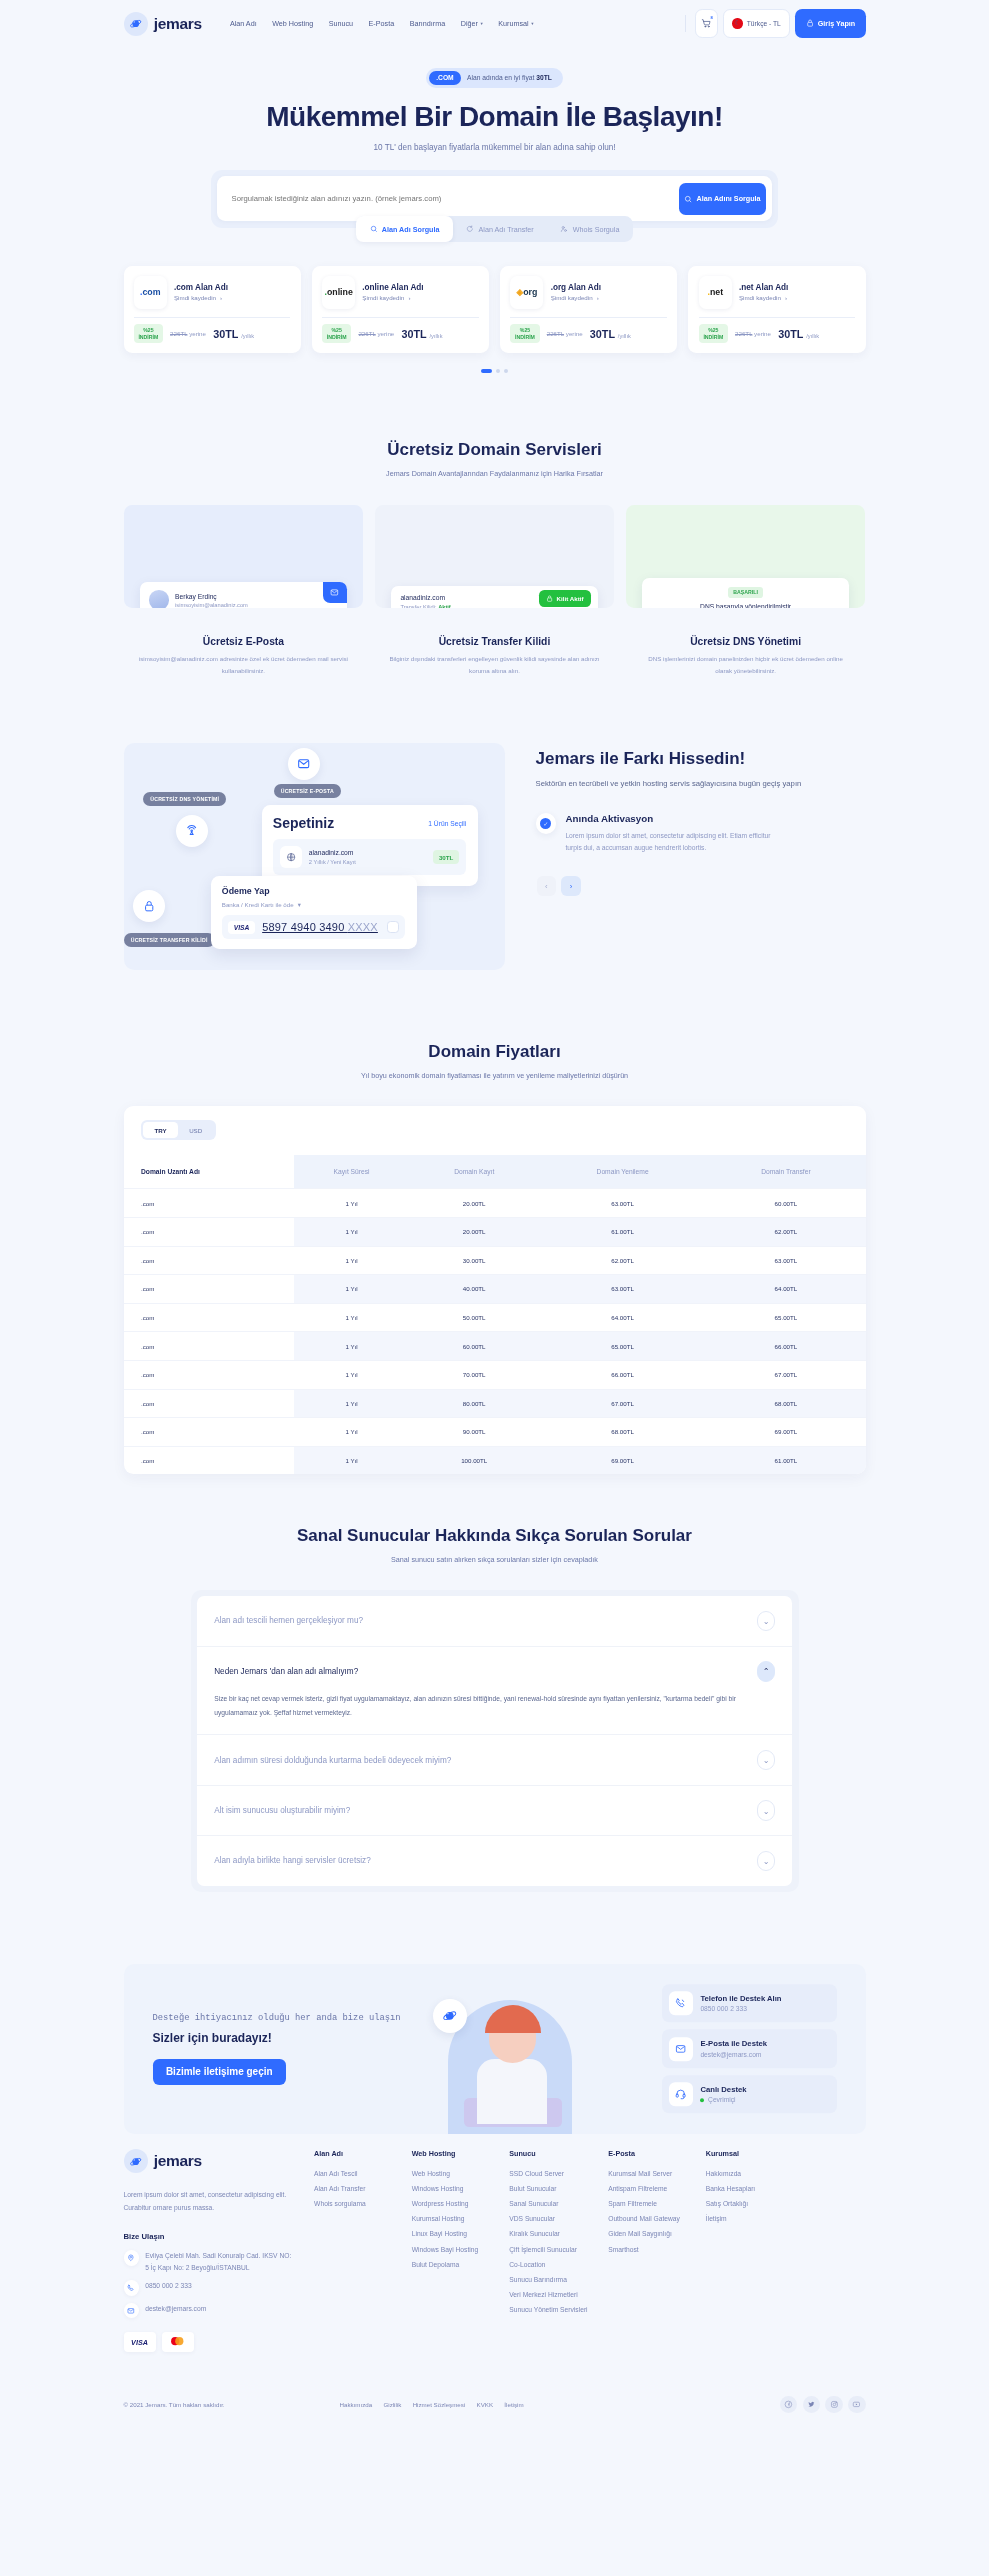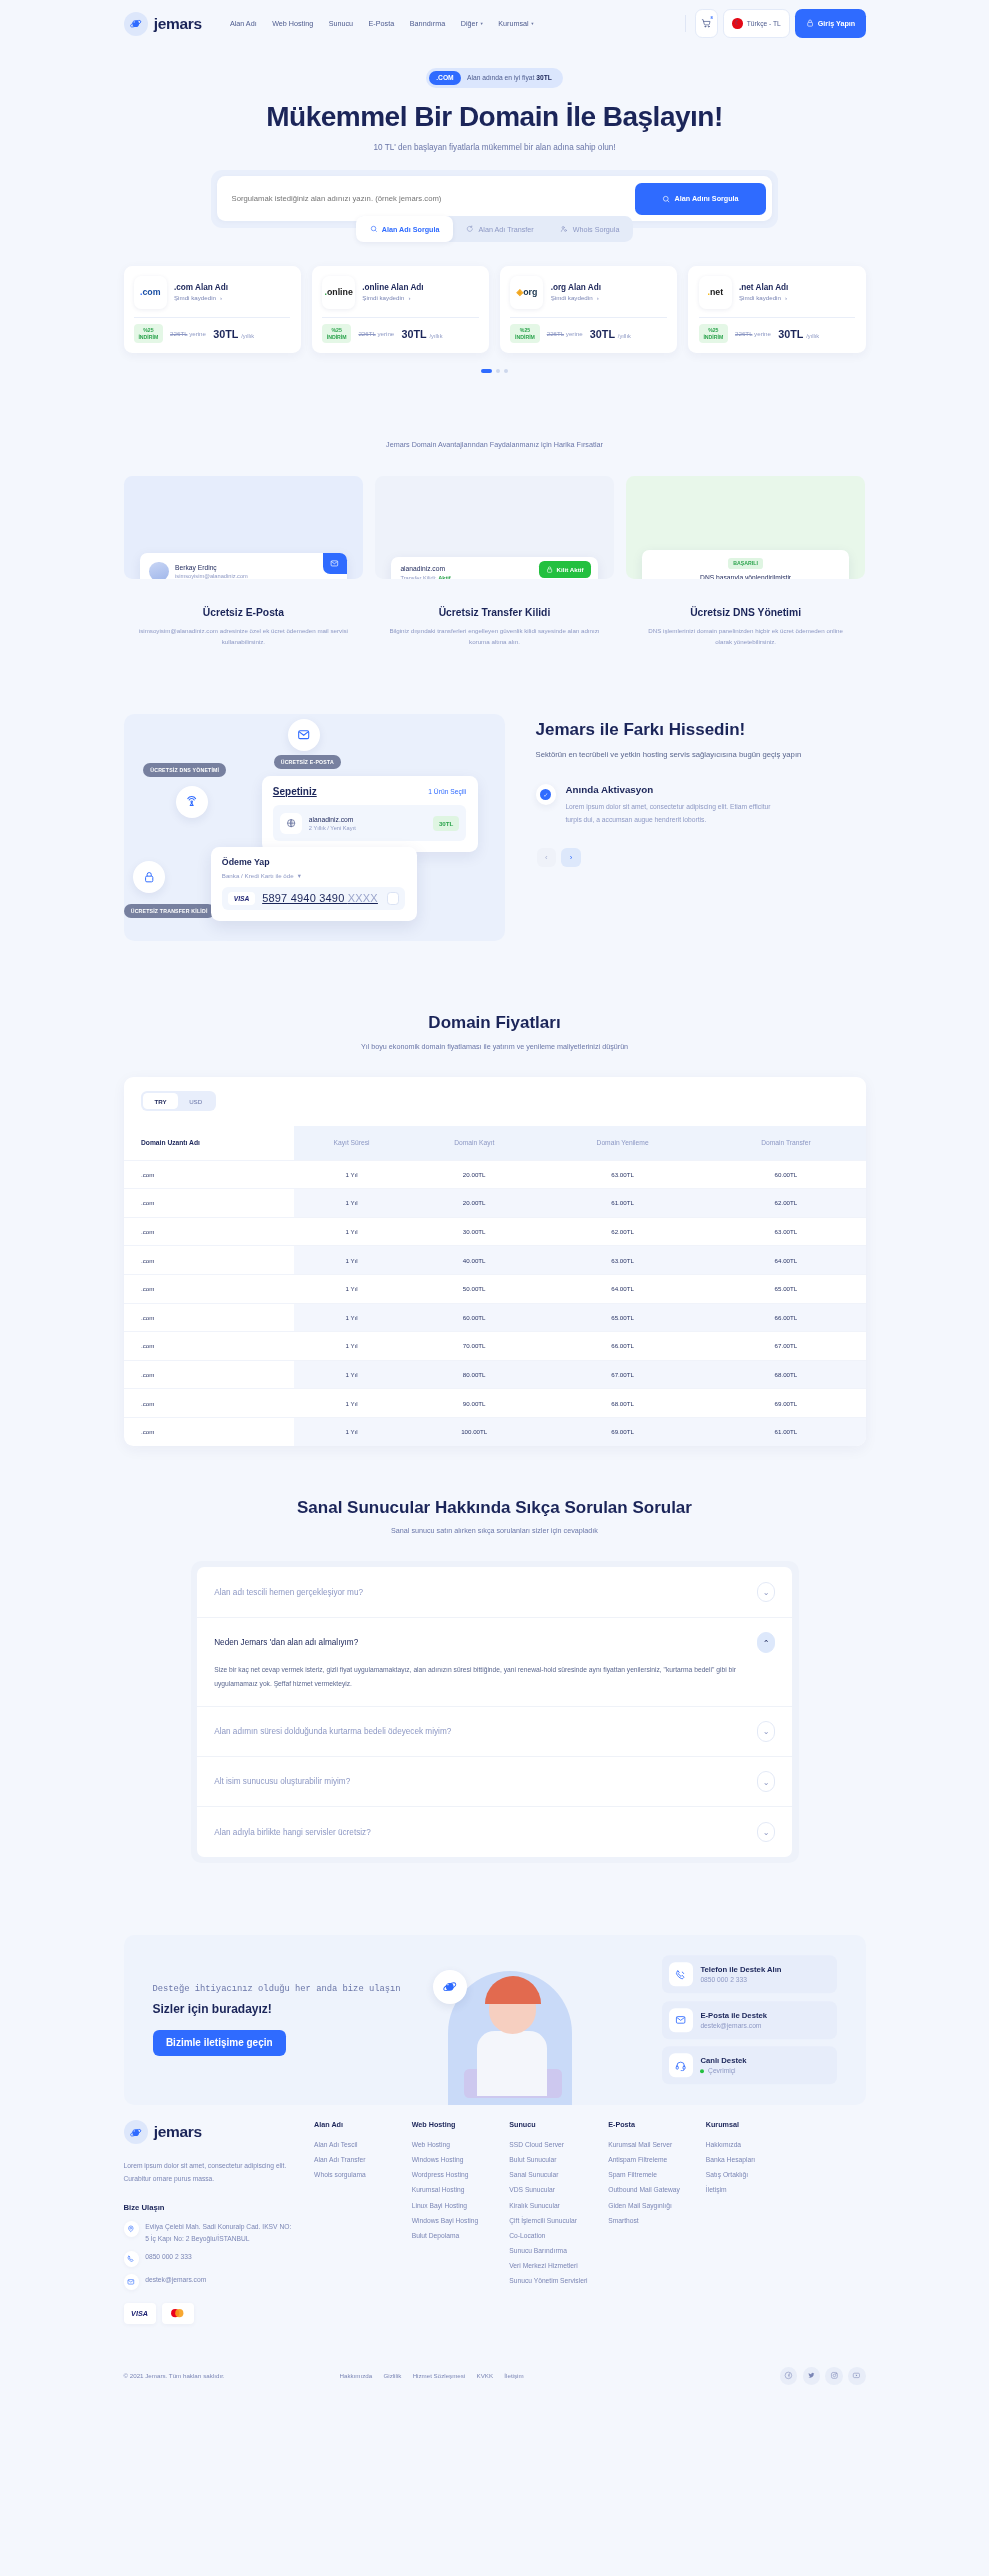--- a/index.html
+++ b/index.html
@@ -38,21 +38,21 @@
   .promo-tag{background:#2f6bff;color:#fff;font-size:6.7px;font-weight:700;border-radius:9.3px;padding:3.6px 7.2px;}
   .promo-text{font-size:6.7px;color:#4d5b8e;}
   .promo-text b{color:#1b2559;}
   h1.hero-title{font-size:28px;font-weight:700;margin-top:13.4px;color:#1b2559;letter-spacing:-0.5px;}
   .hero-sub{font-size:8.2px;color:#6a76a8;margin-top:9.3px;}
 
   
   .search-shell{width:567px;margin:18.5px auto 0;background:#e9effb;border-radius:11.3px;padding:6.2px;}
   .search-box{background:#fff;border-radius:8.2px;height:45px;display:flex;align-items:center;padding:0 6.2px 0 14.4px;box-shadow:0 1px 5.2px rgba(31,42,99,.04);}
   .search-input{flex:1;border:none;outline:none;font-size:7.7px;color:#6a76a8;font-family:inherit;background:transparent;}
-  .search-go{background:#2f6bff;color:#fff;border:none;border-radius:6.7px;height:32px;padding:0 27px;font-size:7.2px;font-weight:700;display:flex;align-items:center;gap:4.6px;cursor:pointer;font-family:inherit;white-space:nowrap;justify-content:center;}
+  .search-go{background:#2f6bff;color:#fff;border:none;border-radius:6.7px;height:32px;padding:0 5px;font-size:7.2px;font-weight:700;display:flex;align-items:center;gap:4.6px;cursor:pointer;font-family:inherit;white-space:nowrap;justify-content:center;}
   .tab-row{display:flex;justify-content:center;gap:0;margin-top:-11.3px;}
   .tab-strip{background:#e4ebf8;border-radius:8.2px;display:flex;padding:0;}
   .tab{height:26px;display:flex;align-items:center;gap:4.6px;padding:0 13.4px;font-size:7.2px;color:#8d98c4;border-radius:7.2px;cursor:pointer;white-space:nowrap;}
   .tab.active{background:#fff;color:#2f6bff;font-weight:700;box-shadow:0 1.5px 5.2px rgba(31,42,99,.07);}
 
   
   .tld-row{display:flex;gap:11.3px;margin-top:24px;}
   .tld-card{flex:1;background:#fff;border-radius:8.2px;padding:9.3px 10.3px 10.3px;box-shadow:0 2.1px 9.3px rgba(31,42,99,.05);}
   .tld-head{display:flex;gap:7.2px;align-items:center;}
   .tld-logo{width:33px;height:33px;background:#fff;border-radius:7.2px;box-shadow:0 1px 4.1px rgba(31,42,99,.08);display:flex;align-items:center;justify-content:center;font-weight:800;font-size:8.8px;}
@@ -105,21 +105,21 @@
   .svc-name{text-align:center;font-size:10.3px;font-weight:700;color:#1b2559;margin-top:28px;}
   .svc-desc{text-align:center;font-size:6.2px;color:#8d98c4;line-height:1.8;margin-top:6.7px;padding:0 13.4px;}
 
   
   .diff{margin-top:67px;display:flex;gap:31px;align-items:flex-start;}
   .diff-left{width:381px;background:#eaf0fc;border-radius:10.3px;height:227px;position:relative;}
   .bubble{position:absolute;background:#77809f;color:#fff;font-size:5.2px;font-weight:700;letter-spacing:0.2px;border-radius:9.3px;padding:4.1px 7.2px;white-space:nowrap;}
   .circ{position:absolute;width:32px;height:32px;border-radius:50%;background:#fff;display:flex;align-items:center;justify-content:center;box-shadow:0 3.1px 9.3px rgba(31,42,99,.08);}
   .cart-card{position:absolute;left:138px;top:62px;width:216px;background:#fff;border-radius:8.2px;padding:10.3px 11.3px;box-shadow:0 4.1px 13.4px rgba(31,42,99,.08);}
   .cart-head{display:flex;justify-content:space-between;align-items:center;}
-  .cart-head b{font-size:10px;color:#1b2559;text-decoration:underline;}
+  .cart-head b{font-size:14px;color:#1b2559;}
   .cart-head span{font-size:6.7px;color:#2f6bff;}
   .cart-item{background:#f2f6fd;border-radius:6.2px;margin-top:8.2px;padding:7.2px;display:flex;align-items:center;gap:7.2px;}
   .globe{width:21.6px;height:21.6px;border-radius:5.7px;background:#fff;display:flex;align-items:center;justify-content:center;}
   .ci-name{font-size:6.7px;color:#1b2559;}
   .ci-meta{font-size:5.7px;color:#8d98c4;margin-top:2.6px;}
   .ci-price{margin-left:auto;background:#dff5e2;color:#2da44e;font-size:6.2px;font-weight:700;border-radius:4.1px;padding:3.6px 5.7px;}
   .pay-card{position:absolute;left:87px;top:133px;width:206px;background:#fff;border-radius:8.2px;padding:10.3px 11.3px;box-shadow:0 5.2px 15.5px rgba(31,42,99,.10);}
   .pay-card h4{font-size:8.8px;color:#1b2559;font-weight:700;}
   .pay-method{font-size:6.2px;color:#8d98c4;margin-top:5.2px;display:flex;align-items:center;gap:4.1px;}
   .pay-row{background:#f2f6fd;border-radius:6.2px;margin-top:7.2px;padding:5.2px 6.2px;display:flex;align-items:center;gap:7.2px;}
@@ -437,20 +437,21 @@
   </div>
 
   <div class="dots">
     <span class="dot wide"></span>
     <span class="dot"></span>
     <span class="dot"></span>
   </div>
 </section>
 
 <section class="services wrap">
+  <h2 class="sec-title">Ücretsiz Domain Servisleri</h2>
   <p class="sec-sub">Jemars Domain Avantajlarından Faydalanmanız için Harika Fırsatlar</p>
   <div class="svc-row">
     <div class="svc-col">
       <div class="svc-visual v1">
         <div class="mini-card">
           <div class="mc-badge-blue">
             <svg width="8.8" height="8.8" viewBox="0 0 24 24" fill="none" stroke="#fff" stroke-width="1.9">
                 <rect x="3" y="5" width="18" height="14" rx="2.5"></rect>
                 <path d="M3.6 6.6 12 13l8.4-6.4"></path>
               </svg>

